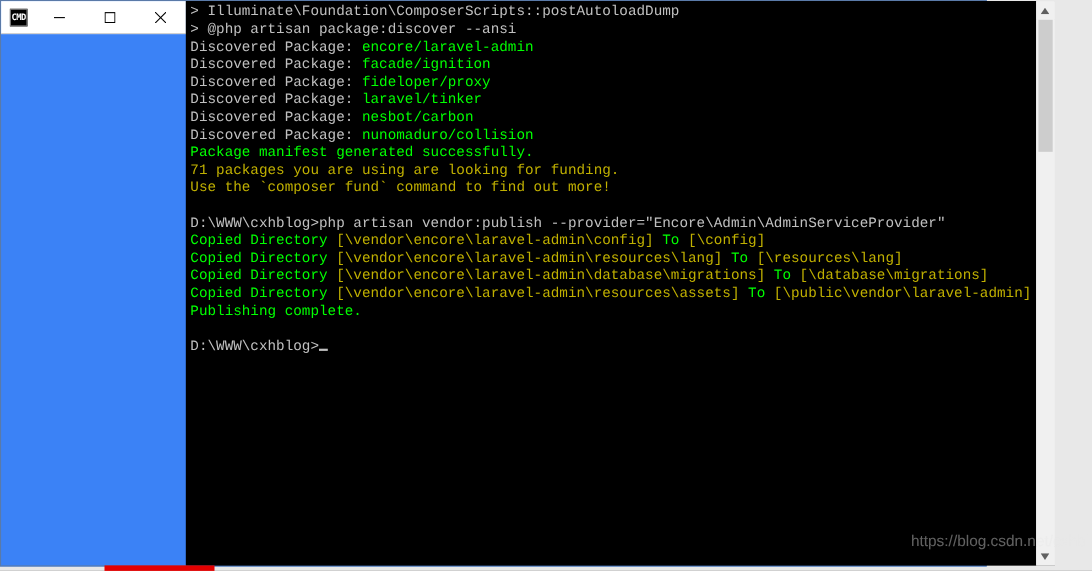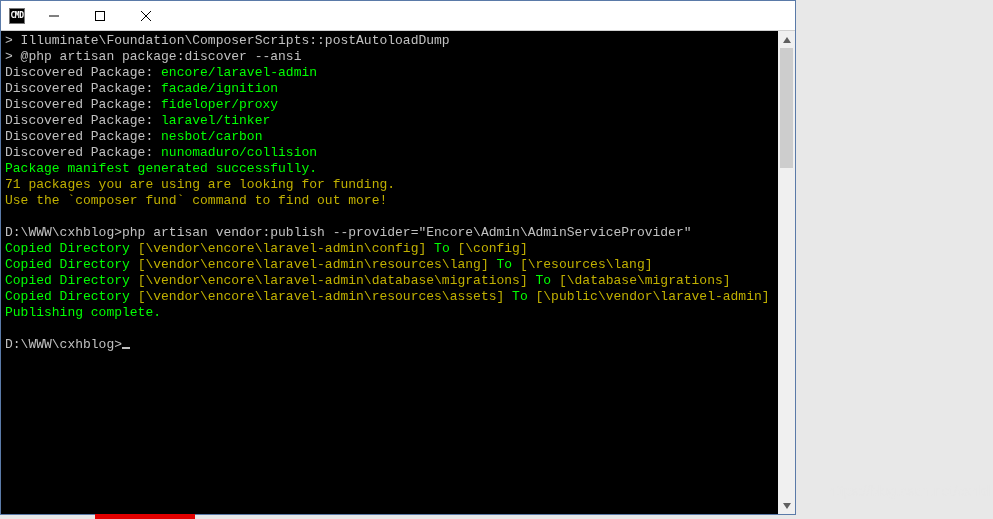--- a/index.html
+++ b/index.html
@@ -7,26 +7,25 @@
     margin: 0;
     padding: 0;
     background: #e8e8e8;
     font-family: "Segoe UI", Tahoma, sans-serif;
     width: 993px;
     height: 519px;
     position: relative;
     overflow: hidden;
   }
   .window {
-    width: 796px;
+    width: 897px;
     height: 515px;
-    background: #6d28d9;
+    background: #3b82f6;
     border: 1px solid #5a7aa8;
     display: flex;
-    flex-direction: column;
     position: relative;
   }
   .titlebar {
     height: 30px;
     background: #ffffff;
     display: flex;
     align-items: center;
     border-bottom: 1px solid #d0d0d0;
     flex-shrink: 0;
   }

